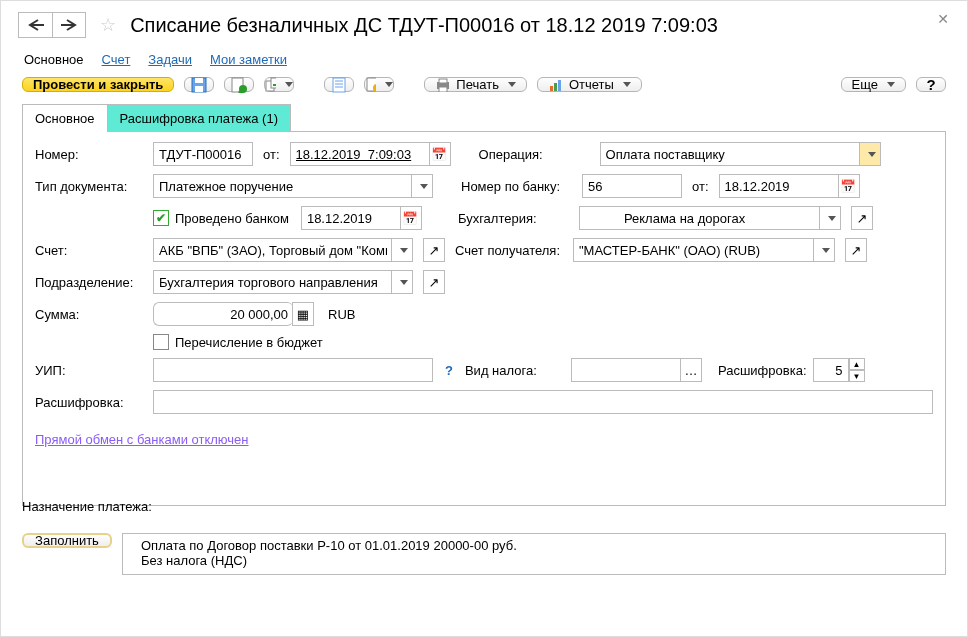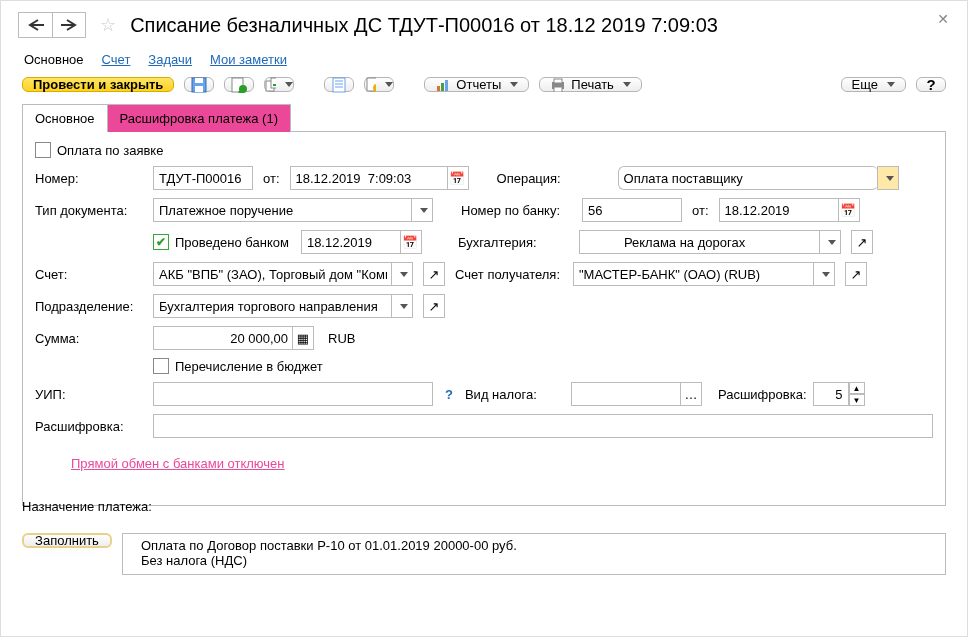--- a/index.html
+++ b/index.html
@@ -15,36 +15,36 @@
   .subnav { padding:4px 2px 8px 8px; display:flex; gap:18px;}
   .subnav span { cursor:pointer; }
   .subnav .link { color:#1e6ab8; text-decoration:underline; }
   .toolbar { display:flex; align-items:center; gap:10px; padding:2px 6px 10px 6px;}
   .btn { height:15px; border:1px solid #b5b5b5; background:linear-gradient(#fefefe,#eee); display:inline-flex; align-items:center; justify-content:center; padding:0 10px; cursor:pointer; border-radius:6px; gap:5px;}
   .btn-yellow { background:linear-gradient(#ffe567,#ffd21f); border-color:#d4af00; font-weight:bold;}
   .icon-btn { width:30px; padding:0; }
   .drop::after{ content:""; display:inline-block; margin-left:4px; border-left:4px solid transparent;border-right:4px solid transparent;border-top:5px solid #555;}
   .toolbar-spacer{flex:1;}
   .tabs { display:flex; margin:2px 6px 0 6px; position:relative; z-index:2;}
-  .tab { padding:6px 12px; border:1px solid #bbb; background:#ec4899; border-bottom:none; margin-right:-1px; cursor:pointer;}
+  .tab { padding:6px 12px; border:1px solid #bbb; background:#5eead4; border-bottom:none; margin-right:-1px; cursor:pointer;}
   .tab.active { background:#fff; font-weight:normal;}
   .panel { border:1px solid #bbb; margin:0 6px; padding:10px 12px 12px 12px; position:relative; top:-1px; min-height:375px;}
   .row { display:flex; align-items:center; margin-bottom:8px; gap:6px;}
   .lbl { width:112px; }
   .col2-lbl { width:115px; margin-left:22px;}
   .col2-lbl.w{ width:100px;}
   input.field, .field { height:24px; border:1px solid #bbb; padding:0 5px; background:#fff;}
   .cbx { width:16px; height:16px; border:1px solid #888; display:inline-flex; align-items:center; justify-content:center; font-size:12px; color:#0a0;}
   .check-green { background:#fff; border-color:#3a3;}
   .check-green::after{content:"✔"; color:#2a9d2a; font-weight:bold;}
   .mini-btn { width:22px; height:24px; border:1px solid #bbb; background:#fff; display:inline-flex; align-items:center; justify-content:center; cursor:pointer; margin-left:-1px;}
   .input-group{display:flex;}
   .input-group .field{border-right:none;}
   .hl { background:#ffe9a8; }
-  .link-blue { color:#ec4899; text-decoration:underline; cursor:pointer;margin-left:36px;}
+  .link-blue { color:#8b5cf6; text-decoration:underline; cursor:pointer;}
   .footer { display:flex; align-items:flex-start; gap:10px; margin:10px 6px 0 6px;}
   .fill-btn { border:2px solid #e8d18a;}
   .textarea { flex:1; height:42px; border:1px solid #bbb; padding:4px 18px; font-size:13px; white-space:pre-line; resize:none;}
   .spin { display:flex; align-items:center;}
   .spin-btns{display:flex; flex-direction:column;}
   .spin-btns div{width:16px;height:12px;border:1px solid #bbb;font-size:8px;display:flex;align-items:center;justify-content:center;cursor:pointer;}
   svg{display:block;}
   .q{ font-size:15px; font-weight:bold;}
 </style>
 </head>
@@ -112,61 +112,57 @@
     </div>
     <div class="btn icon-btn drop">
       <svg width="16" height="16">
           <rect x="2" y="1" width="10" height="13" fill="#fff" stroke="#888"></rect>
           <circle cx="12" cy="11" r="4" fill="#f0b000"></circle>
         </svg>
     </div>
     <div style="width:10px"></div>
     <div class="btn drop">
       <svg width="16" height="14">
+          <rect x="2" y="4" width="12" height="7" fill="#888"></rect>
+          <rect x="4" y="1" width="8" height="4" fill="#fff" stroke="#888"></rect>
+          <rect x="4" y="9" width="8" height="5" fill="#fff" stroke="#888"></rect>
+        </svg>
+      <span>Печать</span>
+    </div>
+    <div class="btn drop">
+      <svg width="16" height="14">
           <rect x="2" y="8" width="3" height="5" fill="#e07030"></rect>
           <rect x="6" y="5" width="3" height="8" fill="#4a9d4a"></rect>
           <rect x="10" y="2" width="3" height="11" fill="#6aa3e8"></rect>
         </svg>
       <span>Отчеты</span>
     </div>
-    <div class="btn drop">
-      <svg width="16" height="14">
-          <rect x="2" y="4" width="12" height="7" fill="#888"></rect>
-          <rect x="4" y="1" width="8" height="4" fill="#fff" stroke="#888"></rect>
-          <rect x="4" y="9" width="8" height="5" fill="#fff" stroke="#888"></rect>
-        </svg>
-      <span>Печать</span>
-    </div>
     <div class="toolbar-spacer"></div>
     <div class="btn drop">Еще</div>
     <div class="btn icon-btn q">?</div>
   </div>
 
   <div class="tabs">
     <div class="tab active">Основное</div>
     <div class="tab">Расшифровка платежа (1)</div>
   </div>
 
   <div class="panel">
-    <div class="row">
-      <span class="cbx"></span>
-      <span>Оплата по заявке</span>
-    </div>
 
     <div class="row">
       <span class="lbl">Номер:</span>
       <input class="field" style="width: 100px;" value="ТДУТ-П00016">
       <span style="margin:0 4px">от:</span>
       <div class="input-group">
-        <input class="field" style="width: 158px;" value="18.12.2019  7:09:03">
+        <input class="field" style="width: 140px; text-decoration: underline;" value="18.12.2019  7:09:03">
         <span class="mini-btn">📅</span>
       </div>
       <span class="col2-lbl">Операция:</span>
       <div class="input-group">
-        <input class="field hl" style="width: 260px; border-radius: 6px;" value="Оплата поставщику">
+        <input class="field hl" style="width: 260px;" value="Оплата поставщику">
         <span class="mini-btn hl drop"></span>
       </div>
     </div>
 
     <div class="row">
       <span class="lbl">Тип документа:</span>
       <div class="input-group">
         <input class="field" style="width: 259px;" value="Платежное поручение">
         <span class="mini-btn drop"></span>
       </div>
@@ -215,21 +211,21 @@
       <div class="input-group">
         <input class="field" style="width: 239px;" value="Бухгалтерия торгового направления">
         <span class="mini-btn drop"></span>
       </div>
       <span class="mini-btn" style="margin-left:4px">↗</span>
     </div>
 
     <div class="row">
       <span class="lbl">Сумма:</span>
       <div class="input-group">
-        <input class="field" style="width: 140px; text-align: right;" value="20 000,00">
+        <input class="field" style="width: 140px; text-align: right; border-radius: 6px;" value="20 000,00">
         <span class="mini-btn">▦</span>
       </div>
       <span style="margin-left:8px">RUB</span>
     </div>
 
     <div class="row">
       <span class="lbl"></span>
       <span class="cbx"></span>
       <span>Перечисление в бюджет</span>
     </div>

